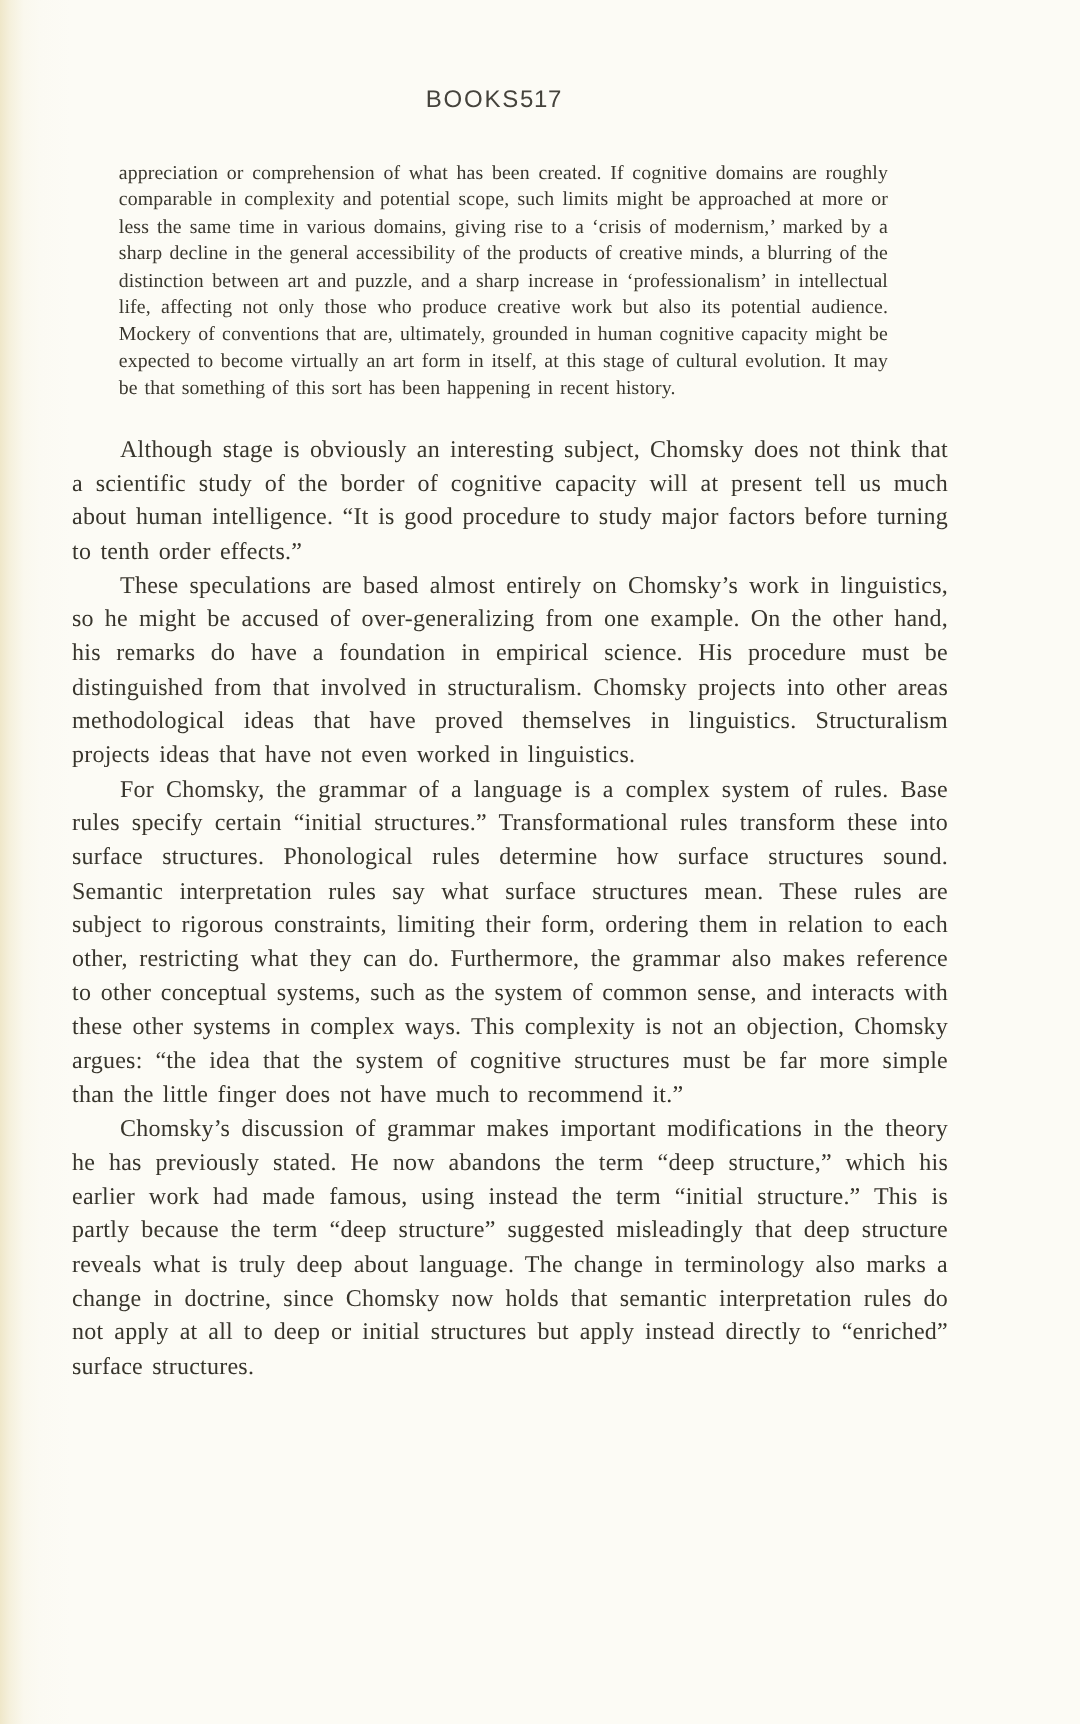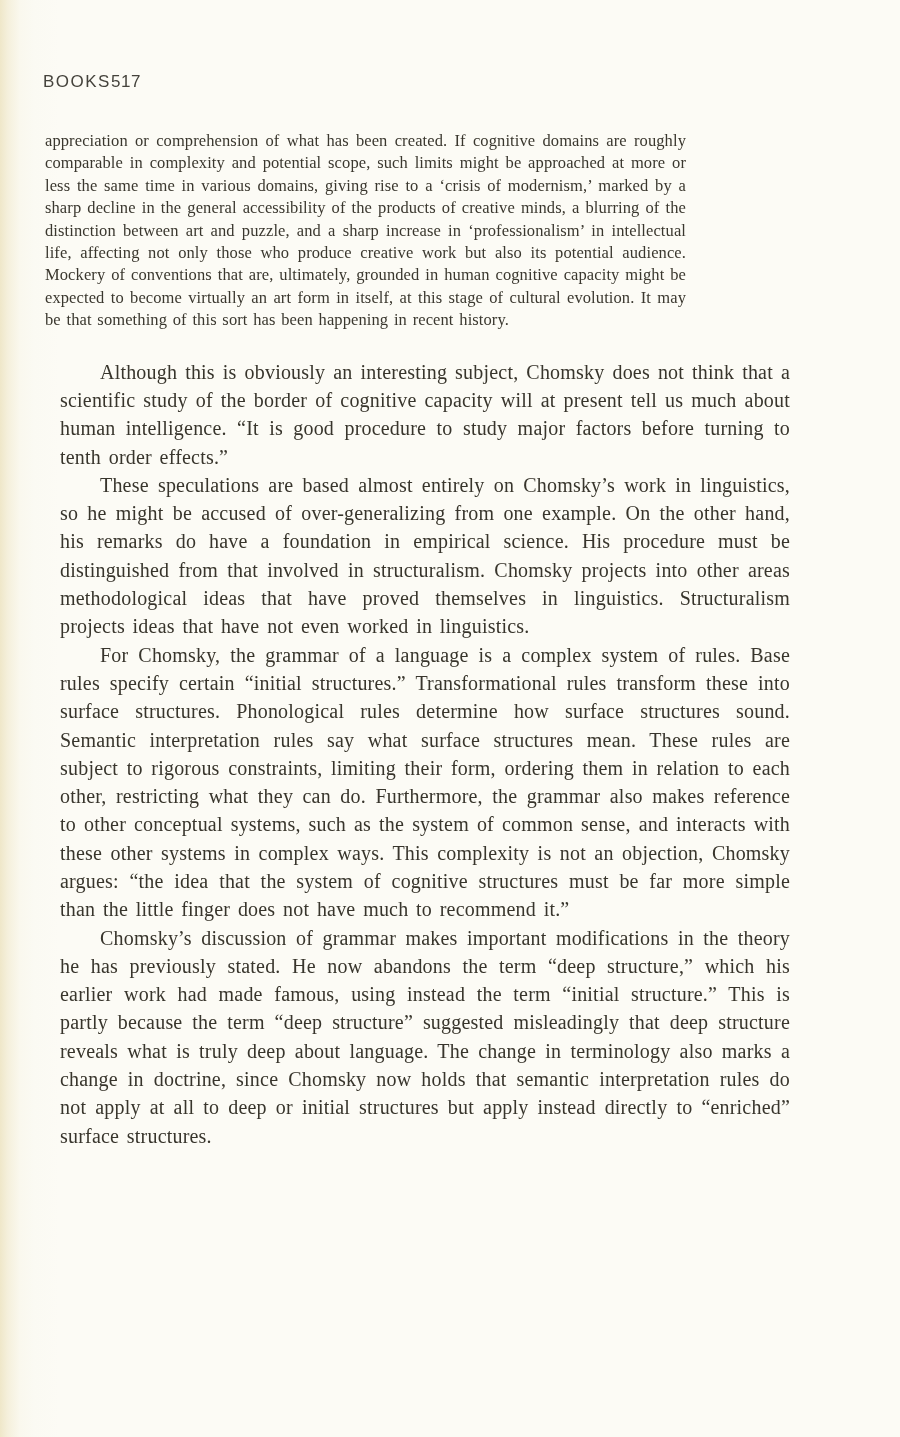--- a/index.html
+++ b/index.html
@@ -13,34 +13,34 @@
     height: 1437px;
     background:
       linear-gradient(90deg, #efe7c9 0px, #f5f0dc 8px, #faf8ee 20px, #fbfaf3 34px, #fcfbf5 60px);
     background-color: #fcfbf5;
     overflow: hidden;
     font-family: "Liberation Serif", "DejaVu Serif", serif;
     color: #38352c;
   }
   .running-header {
     display: flex;
-    justify-content: flex-start;
+    justify-content: center;
     align-items: baseline;
     margin: 0;
     padding: 72px 120px 0 43px;
     font-family: "Liberation Sans", "DejaVu Sans", sans-serif;
-    font-size: 17px;
+    font-size: 20px;
     letter-spacing: 1.5px;
     color: #45433c;
   }
   .running-header .pagenum {
     letter-spacing: 0.5px;
   }
   .quote-block {
-    margin: 38px 160px 0 45px;
+    margin: 38px 160px 0 99px;
     width: 641px;
     font-size: 16.5px;
     line-height: 22.4px;
     text-align: justify;
     word-spacing: 1.5px;
     letter-spacing: 0.1px;
     color: #3a372e;
   }
   .body-text {
     margin: 26px 110px 0 60px;
@@ -63,19 +63,19 @@
 <div class="page">
 
   <header class="running-header">
     <span>BOOKS</span>
     <span class="pagenum">517</span>
   </header>
 
   <blockquote class="quote-block">appreciation or comprehension of what has been created. If cognitive domains are roughly comparable in complexity and potential scope, such limits might be approached at more or less the same time in various domains, giving rise to a ‘crisis of modernism,’ marked by a sharp decline in the general accessibility of the products of creative minds, a blurring of the distinction between art and puzzle, and a sharp increase in ‘professionalism’ in intellectual life, affecting not only those who produce creative work but also its potential audience. Mockery of conventions that are, ultimately, grounded in human cognitive capacity might be expected to become virtually an art form in itself, at this stage of cultural evolution. It may be that something of this sort has been happening in recent history.</blockquote>
 
   <main class="body-text">
-    <p>Although this is obviously an interesting subject, Chomsky does not think that a scientific study of the border of cognitive capacity will at present tell us much about human intelligence. “It is good procedure to study major factors before turning to tenth order effects.”</p>
+    <p>Although stage is obviously an interesting subject, Chomsky does not think that a scientific study of the border of cognitive capacity will at present tell us much about human intelligence. “It is good procedure to study major factors before turning to tenth order effects.”</p>
     <p>These speculations are based almost entirely on Chomsky’s work in linguistics, so he might be accused of over-generalizing from one example. On the other hand, his remarks do have a foundation in empirical science. His procedure must be distinguished from that involved in structuralism. Chomsky projects into other areas methodological ideas that have proved themselves in linguistics. Structuralism projects ideas that have not even worked in linguistics.</p>
     <p>For Chomsky, the grammar of a language is a complex system of rules. Base rules specify certain “initial structures.” Transformational rules transform these into surface structures. Phonological rules determine how surface structures sound. Semantic interpretation rules say what surface structures mean. These rules are subject to rigorous constraints, limiting their form, ordering them in relation to each other, restricting what they can do. Furthermore, the grammar also makes reference to other conceptual systems, such as the system of common sense, and interacts with these other systems in complex ways. This complexity is not an objection, Chomsky argues: “the idea that the system of cognitive structures must be far more simple than the little finger does not have much to recommend it.”</p>
     <p>Chomsky’s discussion of grammar makes important modifications in the theory he has previously stated. He now abandons the term “deep structure,” which his earlier work had made famous, using instead the term “initial structure.” This is partly because the term “deep structure” suggested misleadingly that deep structure reveals what is truly deep about language. The change in terminology also marks a change in doctrine, since Chomsky now holds that semantic interpretation rules do not apply at all to deep or initial structures but apply instead directly to “enriched” surface structures.</p>
   </main>
 
 </div>
 
 </body></html>

